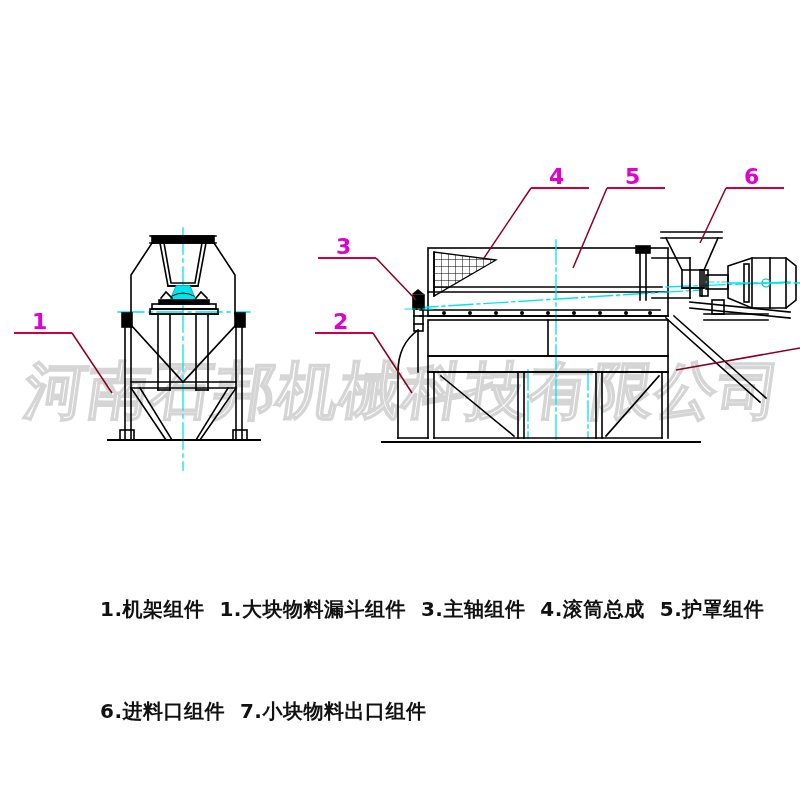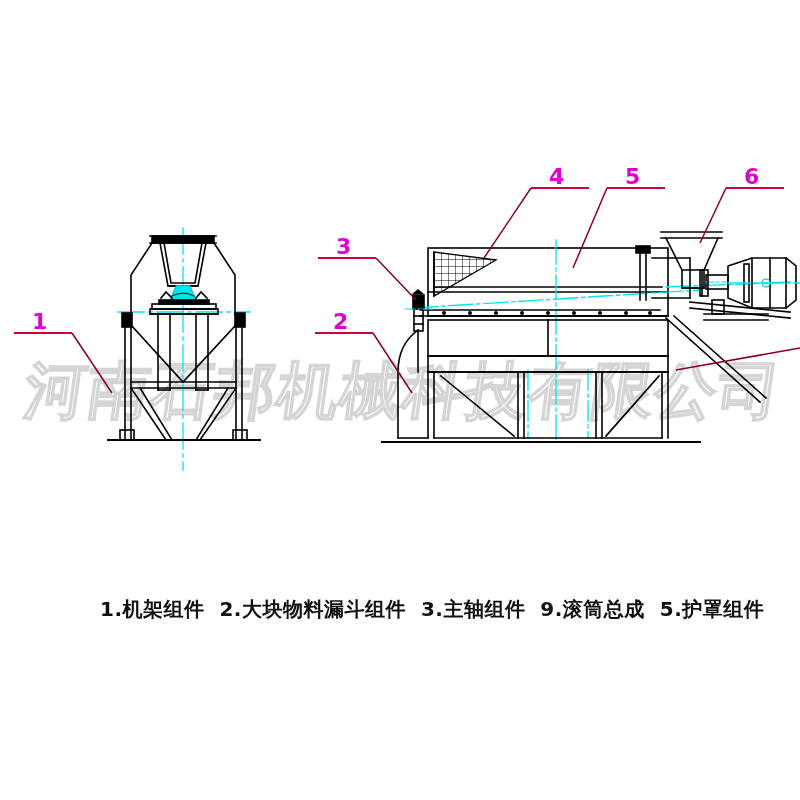--- a/index.html
+++ b/index.html
@@ -321,16 +321,17 @@
         <text x="744" y="184" font-family="DejaVu Sans, sans-serif" font-size="22" font-weight="600" fill="#e000d0" stroke="none">6</text>
       </g>
 
       <g>
         <line x1="800" y1="348" x2="676" y2="370" stroke="#8b0020" stroke-width="1.6"></line>
       </g>
     </g>
   </svg>
 
   <div class="caption-block">
-    <span class="caption-line">1.机架组件  2.大块物料漏斗组件  3.主轴组件  9.滚筒总成  5.护罩组件</span>
+    <span class="caption-line">1.机架组件  1.大块物料漏斗组件  3.主轴组件  4.滚筒总成  5.护罩组件</span>
+    <span class="caption-line">6.进料口组件  7.小块物料出口组件</span>
   </div>
 
 </div>
 
 </body></html>

